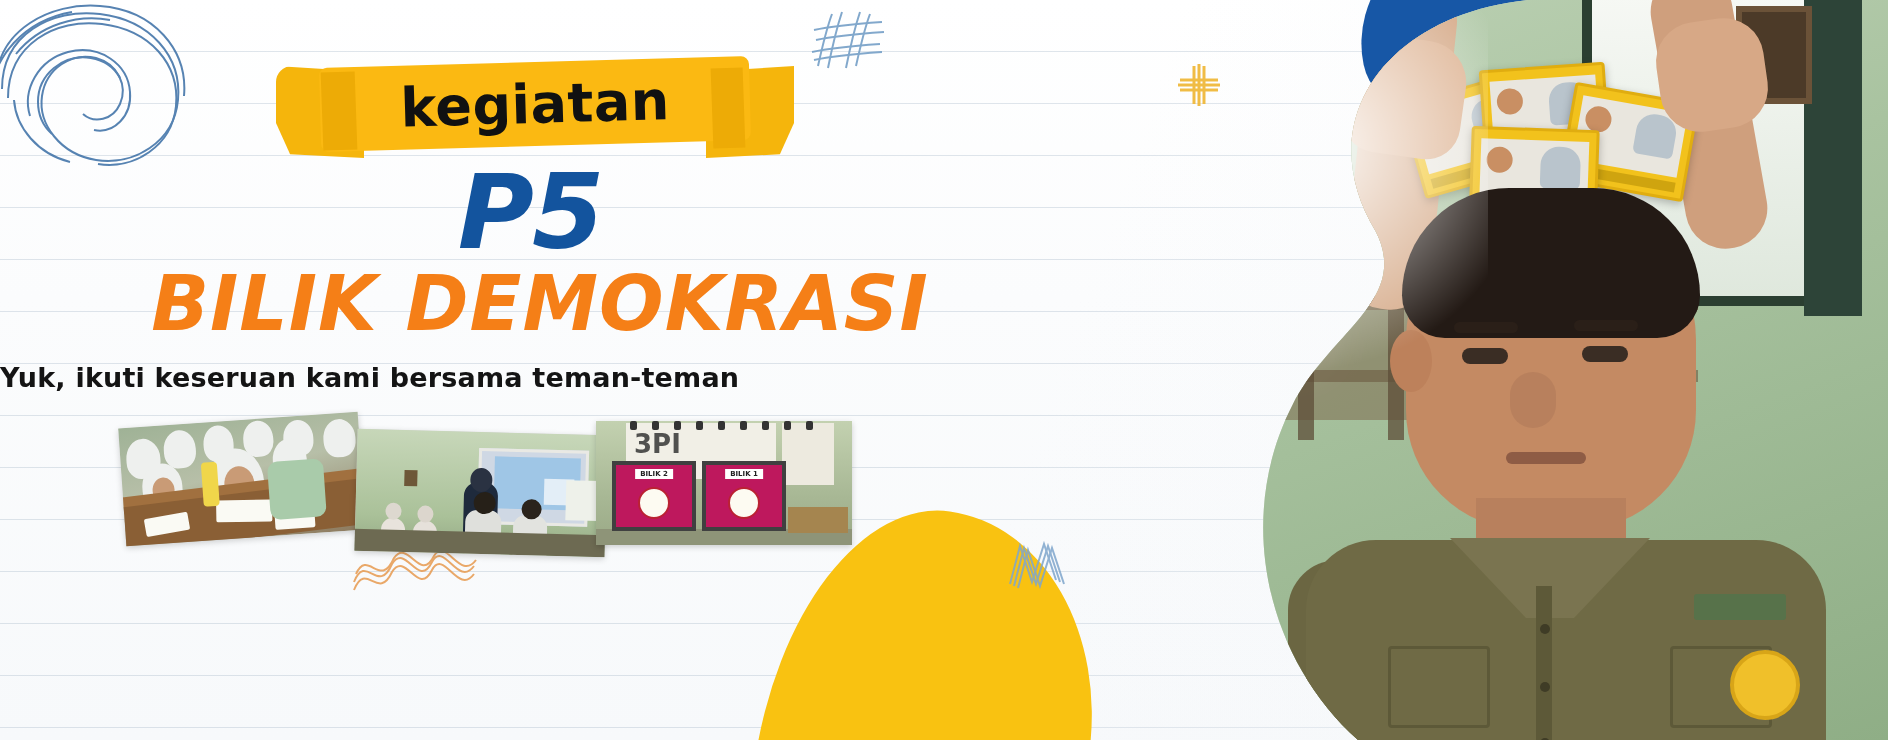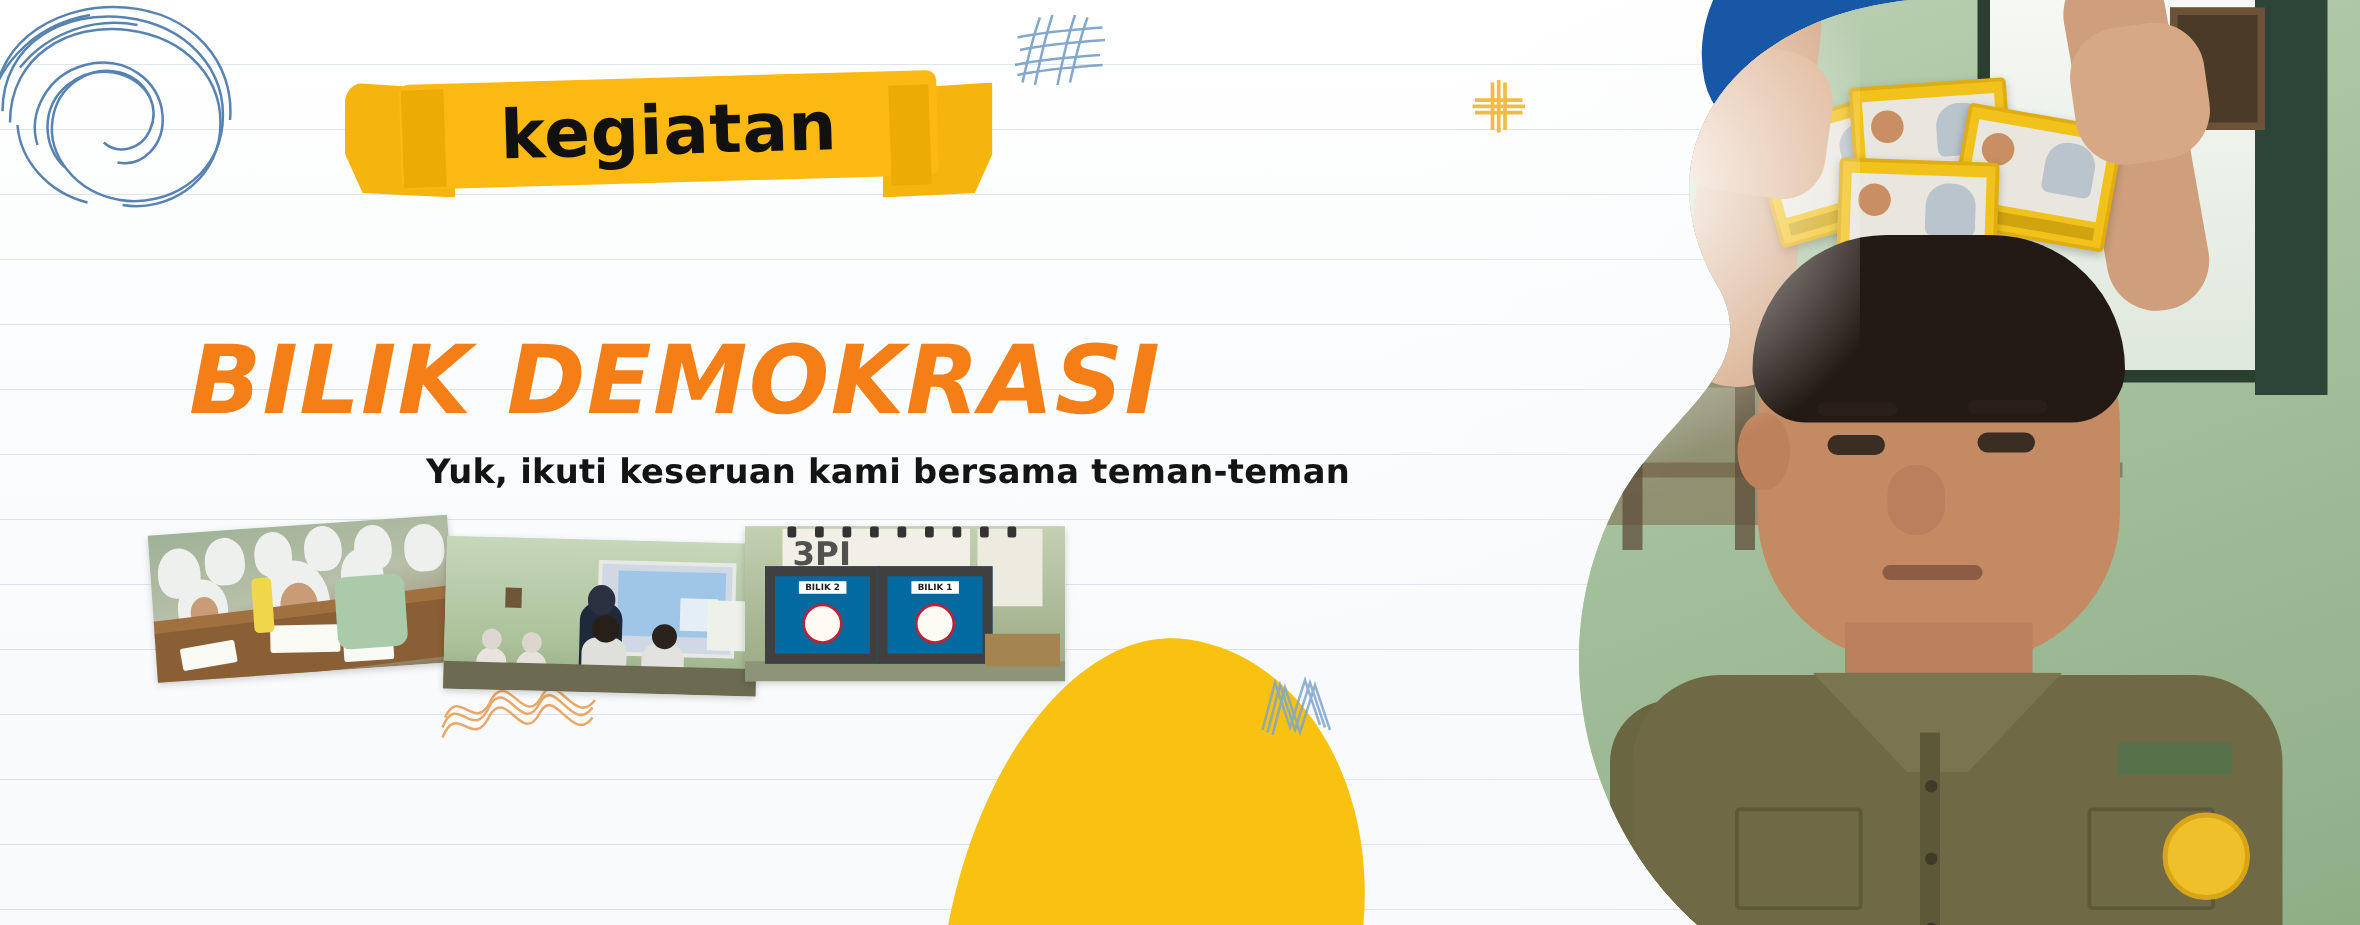--- a/index.html
+++ b/index.html
@@ -156,21 +156,21 @@
     font-weight:700;font-style:italic;font-size:104px;line-height:1;
     color:#13549e;letter-spacing:-2px;
   }
   .demokrasi{
     position:absolute;left:0;top:266px;width:1080px;text-align:center;
     font-family:"DejaVu Sans", sans-serif;
     font-weight:700;font-style:italic;font-size:76px;line-height:1;
     color:#f57f17;letter-spacing:1px;
   }
   .subtitle{
-    position:absolute;left:0;top:362px;width:1080px;text-align:right;
+    position:absolute;left:0;top:362px;width:1080px;text-align:left;
     font-family:"DejaVu Sans", sans-serif;
     font-weight:700;font-size:27px;color:#141414;letter-spacing:.2px;
   }
 
   
   .thumb{position:absolute;overflow:hidden;background:#cdd3c8;box-shadow:0 2px 6px rgba(0,0,0,.18);}
   .t1{left:122px;top:420px;width:240px;height:118px;transform:rotate(-4deg);}
   .t2{left:356px;top:432px;width:250px;height:122px;transform:rotate(1.5deg);}
   .t3{left:596px;top:421px;width:256px;height:124px;transform:rotate(0deg);}
 
@@ -196,21 +196,21 @@
   .s2-head{position:absolute;border-radius:50%;background:#2f2a25;}
   .s2-desk{position:absolute;bottom:0;left:-6px;width:110%;height:22px;background:#6d6a52;}
   .s2-pic{position:absolute;left:48px;top:40px;width:13px;height:16px;background:#6d5738;}
 
   
   .s3-bg{position:absolute;inset:0;background:linear-gradient(180deg,#c3d1b0,#a8b895 60%,#9aa986 100%);}
   .s3-poster{position:absolute;left:30px;top:2px;width:150px;height:56px;background:#f1efe6;}
   .s3-graf{position:absolute;left:38px;top:8px;font:700 26px "DejaVu Sans",sans-serif;color:#2a2a2a;opacity:.8;}
   .s3-poster2{position:absolute;left:186px;top:2px;width:52px;height:62px;background:#edeadf;}
   .s3-dot{position:absolute;top:0;width:7px;height:9px;background:#333;border-radius:2px;}
-  .s3-booth{position:absolute;bottom:14px;width:76px;height:62px;background:#0369a1;border:8px solid #404040;}
+  .s3-booth{position:absolute;bottom:14px;width:76px;height:62px;background:#be185d;border:4px solid #404040;}
   .s3-booth .lab{position:absolute;left:50%;top:4px;transform:translateX(-50%);
       background:#fff;color:#222;font:700 7px "DejaVu Sans",sans-serif;padding:1px 5px;white-space:nowrap;}
   .s3-booth .em{position:absolute;left:50%;top:22px;transform:translateX(-50%);
       width:28px;height:28px;border-radius:50%;background:#fdfbf2;border:2px solid #b23;}
   .s3-floor{position:absolute;bottom:0;left:0;width:100%;height:16px;background:#8e9478;}
   .s3-table{position:absolute;right:4px;bottom:12px;width:60px;height:26px;background:#a5854f;}
 </style>
 </head>
 <body>
 
@@ -364,20 +364,21 @@
 
   <div class="ribbon">
     <div class="tail tail-l"></div>
     <div class="tail tail-r"></div>
     <div class="body"></div>
     <div class="fold-l"></div>
     <div class="fold-r"></div>
     <div class="label">kegiatan</div>
   </div>
 
+  <div class="p5">P5</div>
   <div class="demokrasi">BILIK DEMOKRASI</div>
   <div class="subtitle">Yuk, ikuti keseruan kami bersama teman-teman</div>
 
   <div class="thumb t1">
     <div class="s1-bg"></div>
     <div class="s1-h" style="left:6px;top:12px;width:34px;height:40px"></div>
     <div class="s1-h" style="left:44px;top:6px;width:32px;height:38px"></div>
     <div class="s1-h" style="left:84px;top:4px;width:30px;height:36px"></div>
     <div class="s1-h" style="left:124px;top:2px;width:30px;height:36px"></div>
     <div class="s1-h" style="left:164px;top:4px;width:30px;height:36px"></div>

